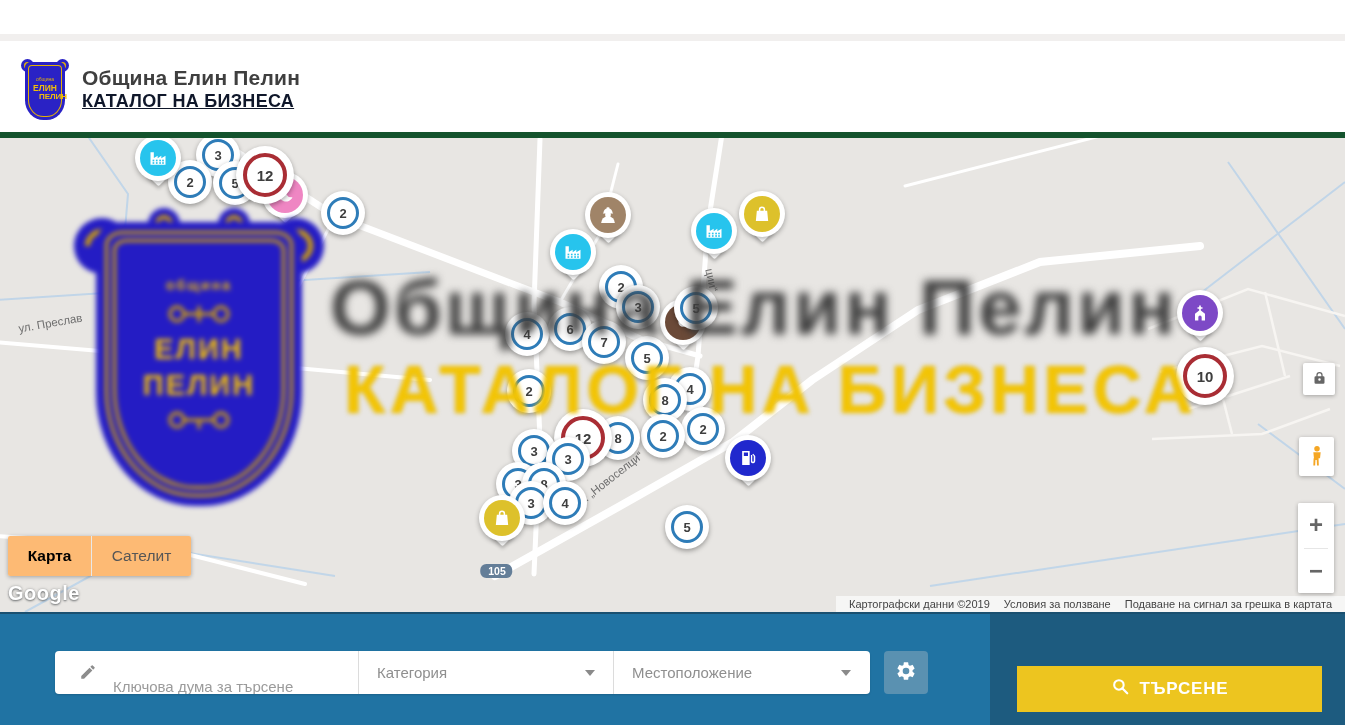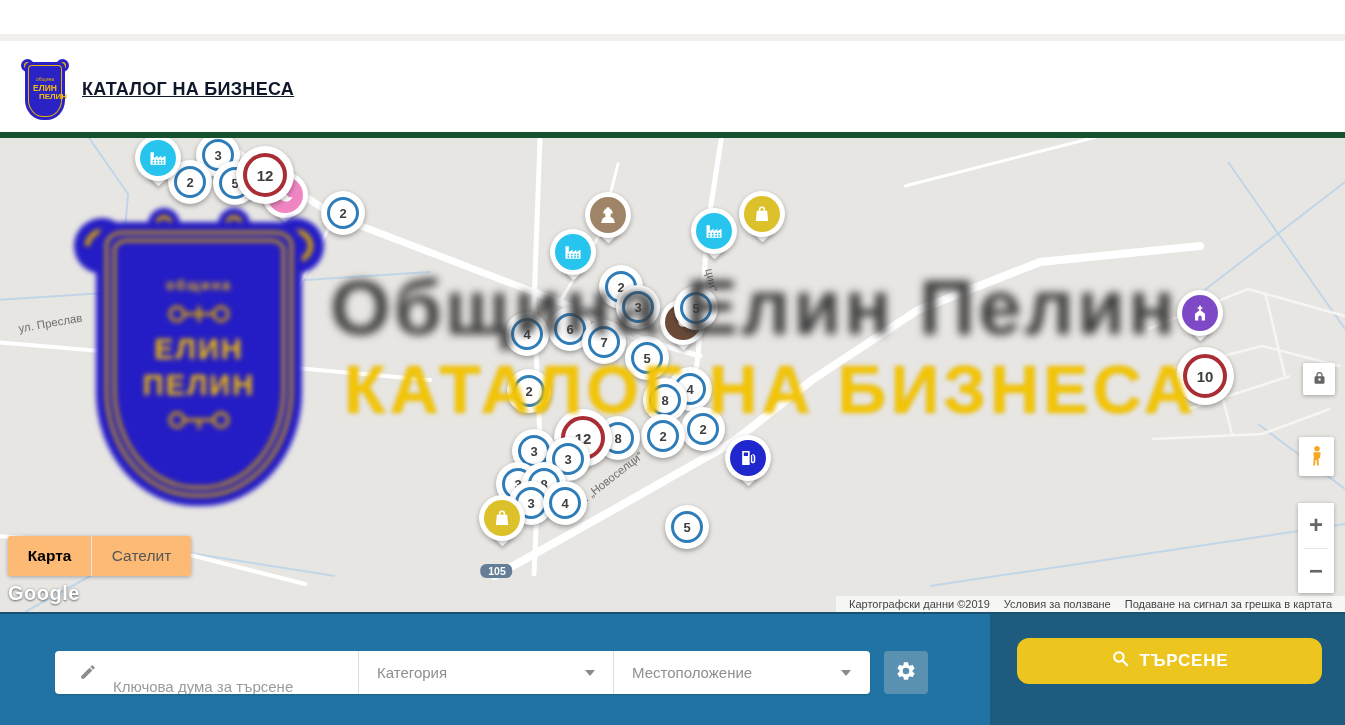--- a/index.html
+++ b/index.html
@@ -117,22 +117,22 @@
   .seg-kw input { border:none; outline:none; width:220px; font-family:"Liberation Sans",sans-serif;
                   font-size:15px; color:#444; background:transparent;margin-top:28px; }
   .seg-kw input::placeholder { color:#9b9b9b; }
   .sel { cursor:pointer; }
   .sel.cat { width:255px; } .sel.loc { width:256px; }
   .sel-label { margin-left:18px; font-size:15px; color:#8f8f8f; }
   .caret { position:absolute; right:18px; top:50%; margin-top:-3px; width:0; height:0;
            border-left:5px solid transparent; border-right:5px solid transparent; border-top:6px solid #8a8a8a; }
   .gearbtn { position:absolute; left:884px; top:37px; width:44px; height:43px; background:#5a91b1; border:none;
              border-radius:4px; cursor:pointer; display:flex; align-items:center; justify-content:center; }
-  .searchbtn { position:absolute; left:1017px; top:24px; width:305px; height:46px; background:#edc51f; border:none;
-               border-radius:12px; cursor:pointer; display:flex; align-items:center; justify-content:center;
+  .searchbtn { position:absolute; left:1017px; top:52px; width:305px; height:46px; background:#edc51f; border:none;
+               border-radius:0; cursor:pointer; display:flex; align-items:center; justify-content:center;
                gap:10px; color:#fff; font-family:"Liberation Sans",sans-serif; font-size:17px; font-weight:bold;
                letter-spacing:.8px; }
 </style>
 </head>
 <body>
 
 <div class="page">
 
   <header>
     <div class="topstrip"></div>
@@ -142,20 +142,21 @@
           <i class="he-curl l"></i>
             <i class="he-curl r"></i>
           <div class="he-shield"></div>
           <div class="he-inner">
             <span class="he-top">община</span>
             <span class="he-n1">ЕЛИН</span>
             <span class="he-n2">ПЕЛИН</span>
           </div>
         </div>
         <div class="brand-text">
+          <div class="t1">Община Елин Пелин</div>
           <div class="t2">КАТАЛОГ НА БИЗНЕСА</div>
         </div>
       </a>
     </div>
   </header>
 
   <div class="map">
     <svg class="roads" width="1345" height="508" viewBox="0 0 1345 508">
       <g stroke="#bdd4e9" stroke-width="2" fill="none" opacity=".9">
         <path d="M-5,196 L430,168"></path>

